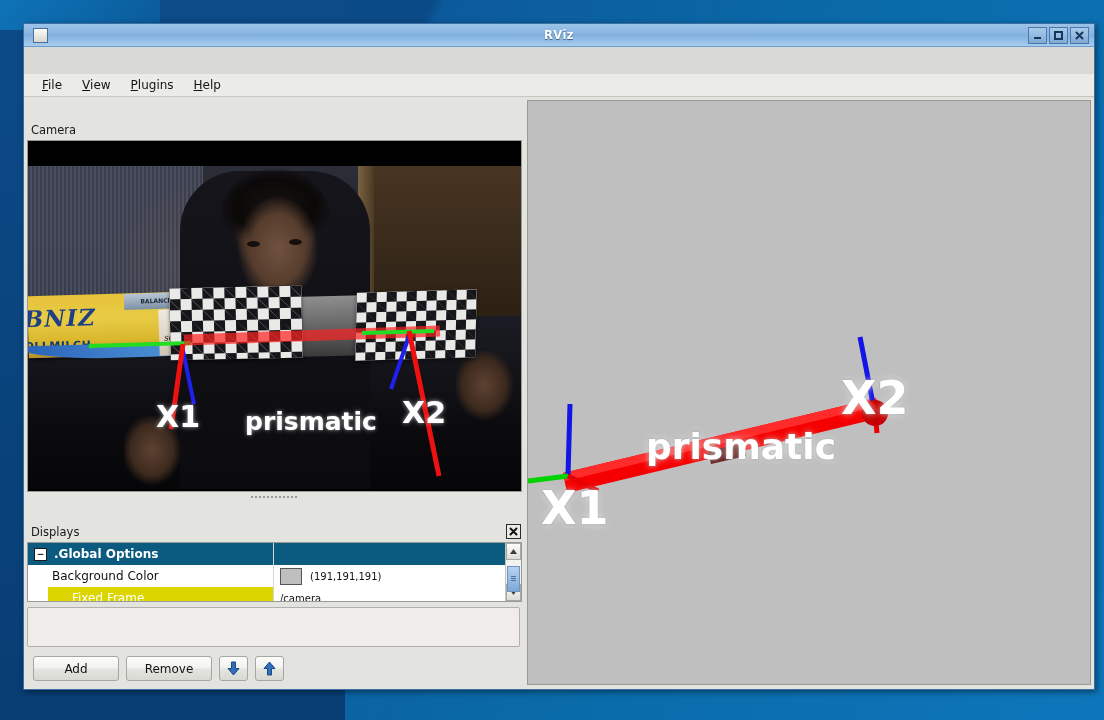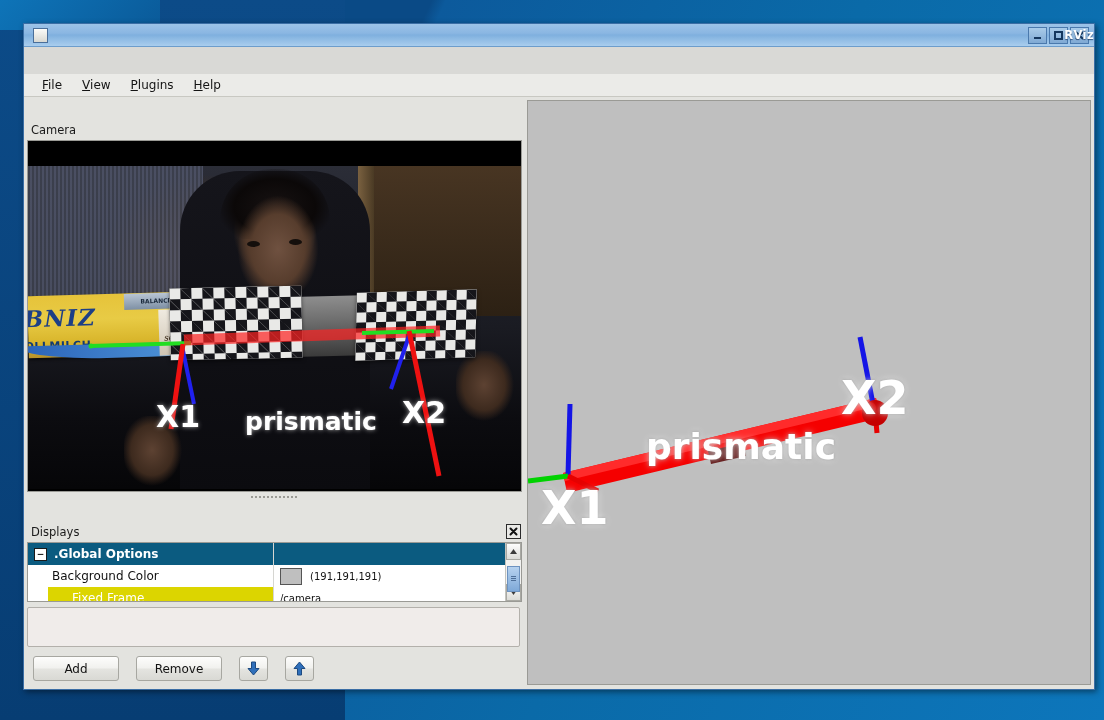--- a/index.html
+++ b/index.html
@@ -47,21 +47,21 @@
     position: relative;
   }
   #win-icon {
     width: 13px; height: 13px;
     background: linear-gradient(180deg,#fbfbf8,#d8d8d2);
     border: 1px solid #4a6f9a;
     margin-left: 6px;
   }
   #title-text {
     position: absolute; left: 0; right: 0;
-    text-align: right;
+    text-align: center;
     font-size: 11.5px; font-weight: bold;
     color: #ffffff;
     text-shadow: 0 1px 1px rgba(40,70,110,0.85);
     letter-spacing: 0.4px;
     pointer-events: none;
   }
   #win-buttons {
     margin-left: auto; display: flex; gap: 2px; padding-right: 2px;
   }
   .win-btn {
@@ -299,21 +299,21 @@
 
   #displays-desc {
     width:491px; flex:1;
     margin-top:5px;
     border:1px solid #b3b0ab;
     background:#f0ecea;
     border-radius:2px;
   }
 
   #displays-buttons {
-    display:flex; align-items:center; gap:17px;
+    display:flex; align-items:center; gap:7px;
     padding:9px 0 4px 6px;
   }
   .btn {
     height:23px; min-width:84px;
     background: linear-gradient(180deg,#fdfdfc 0%,#f1f1ee 48%,#e4e4e0 52%,#d9d9d4 100%);
     border:1px solid #a7a7a1; border-radius:3px;
     font-size:12px; color:#121212;
     display:flex; align-items:center; justify-content:center;
   }
   .btn-icon { min-width:27px; width:27px; }

